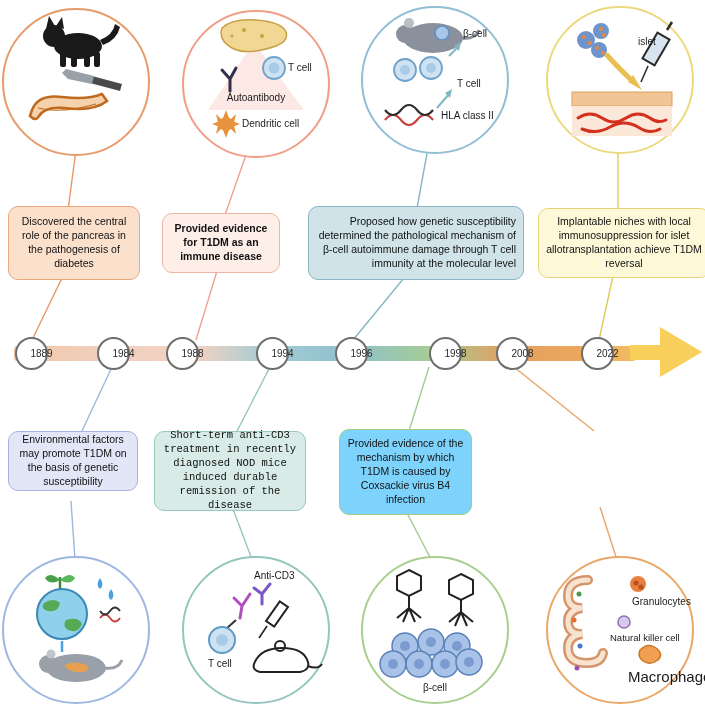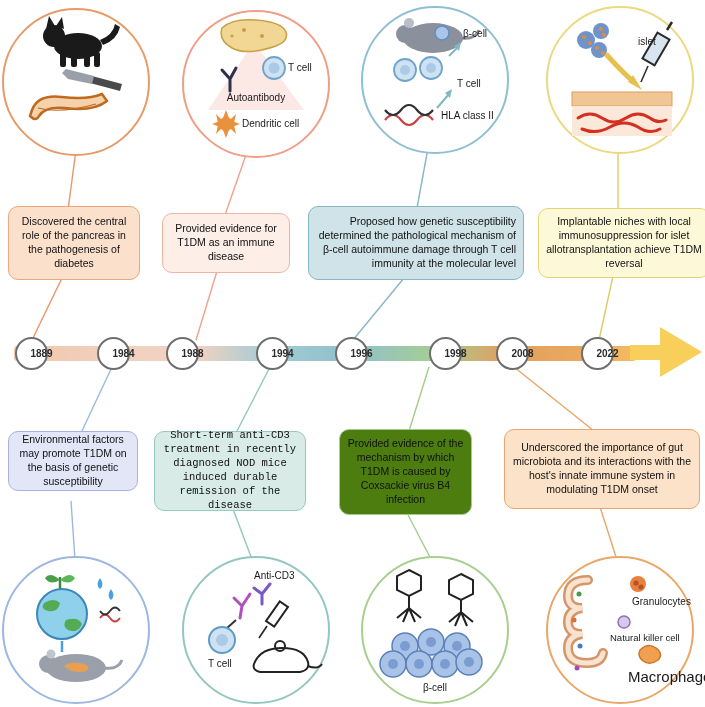--- a/index.html
+++ b/index.html
@@ -12,32 +12,32 @@
 
   .tl-bar { position:absolute; left:14px; top:346px; width:622px; height:15px; z-index:2;
     background:linear-gradient(90deg,#f2c8a8 0%,#f0d0c0 16%,#f4d2c2 29%,#a2ccd4 41%,
       #8fc0cc 54%,#a5cd96 67%,#e0a060 79%,#eda95c 93%,#f2bd62 100%);
     border-radius:3px; }
   .tl-arrow { position:absolute; left:630px; top:319px; width:74px; height:66px; z-index:3; }
 
   .year { position:absolute; top:337px; width:33px; height:33px; border-radius:50%;
     background:#ffffff; border:2.5px solid #6e6e6e; z-index:4;
     display:flex; align-items:center; justify-content:center;
-    font-size:10px; font-weight:bold; color:#2a2a2a;padding-left:20px; }
+    font-size:10px; font-weight:normal; color:#2a2a2a;padding-left:20px; }
 
   .box { position:absolute; z-index:3; border-radius:10px; padding:6px 7px;
     display:flex; align-items:center; justify-content:center; text-align:center;
     font-size:10.5px; line-height:1.32; color:#111; border:1.5px solid; }
   .box-t1 { left:8px;   top:206px; width:132px; height:74px; background:#fbe0cc; border-color:#eba77e; }
-  .box-t2 { left:162px; top:213px; width:128px; height:60px; background:#fdeee8; border-color:#f2b4a2; }
+  .box-t2 { left:162px; top:213px; width:118px; height:60px; background:#fdeee8; border-color:#f2b4a2;font-weight:bold; }
   .box-t3 { left:308px; top:206px; width:216px; height:74px; background:#cfe3e8; border-color:#86b7c2;text-align:right; }
   .box-t4 { left:538px; top:208px; width:172px; height:70px; background:#fdf9d8; border-color:#e3d478; }
   .box-b1 { left:8px;   top:431px; width:130px; height:60px; background:#e3e6f7; border-color:#a9b2de; }
   .box-b2 { left:154px; top:431px; width:152px; height:80px; background:#d8ebe7; border-color:#98c8bf;font-family:Liberation Mono, monospace; }
-  .box-b3 { left:339px; top:429px; width:133px; height:86px; background:#4d7c0f; border-color:#a3cc8b; }
+  .box-b3 { left:339px; top:429px; width:133px; height:86px; background:#7dd3fc; border-color:#a3cc8b; }
   .box-b4 { left:504px; top:429px; width:196px; height:80px; background:#fbe2c8; border-color:#eaa568; }
 
   .circle { position:absolute; width:148px; height:148px; border-radius:50%;
     background:#ffffff; border:2px solid; z-index:3; }
   .circle svg { position:absolute; left:0; top:0; width:144px; height:144px; }
   .c-t1 { left:2px;   top:8px;   border-color:#e79b6a; }
   .c-t2 { left:182px; top:10px;  border-color:#ef9f86; }
   .c-t3 { left:361px; top:6px;   border-color:#90bfd4; }
   .c-t4 { left:546px; top:6px;   border-color:#ecd97f; }
   .c-b1 { left:2px;   top:556px; border-color:#9db8e0; }
@@ -86,21 +86,20 @@
   <div class="year" style="left:496px;">2008</div>
   <div class="year" style="left:581px;">2022</div>
 
   <div class="box box-t1">Discovered the central role of the pancreas in the pathogenesis of diabetes</div>
   <div class="box box-t2">Provided evidence for T1DM as an immune disease</div>
   <div class="box box-t3">Proposed how genetic susceptibility determined the pathological mechanism of β-cell autoimmune damage through T cell immunity at the molecular level</div>
   <div class="box box-t4">Implantable niches with local immunosuppression for islet allotransplantation achieve T1DM reversal</div>
   <div class="box box-b1">Environmental factors may promote T1DM on the basis of genetic susceptibility</div>
   <div class="box box-b2">Short-term anti-CD3 treatment in recently diagnosed NOD mice induced durable remission of the disease</div>
   <div class="box box-b3">Provided evidence of the mechanism by which T1DM is caused by Coxsackie virus B4 infection</div>
-  <div class="box box-b4">Underscored the importance of gut microbiota and its interactions with the host's innate immune system in modulating T1DM onset</div>
 
   <div class="circle c-t1">
     <svg viewBox="0 0 144 144">
       <g fill="#1a1a1a">
         <ellipse cx="74" cy="36" rx="24" ry="13"></ellipse>
         <circle cx="50" cy="26" r="11"></circle>
         <polygon points="42,19 45,6 51,16"></polygon>
         <polygon points="52,16 58,7 60,19"></polygon>
         <rect x="56" y="42" width="6" height="15" rx="2"></rect>
         <rect x="67" y="44" width="6" height="13" rx="2"></rect>

